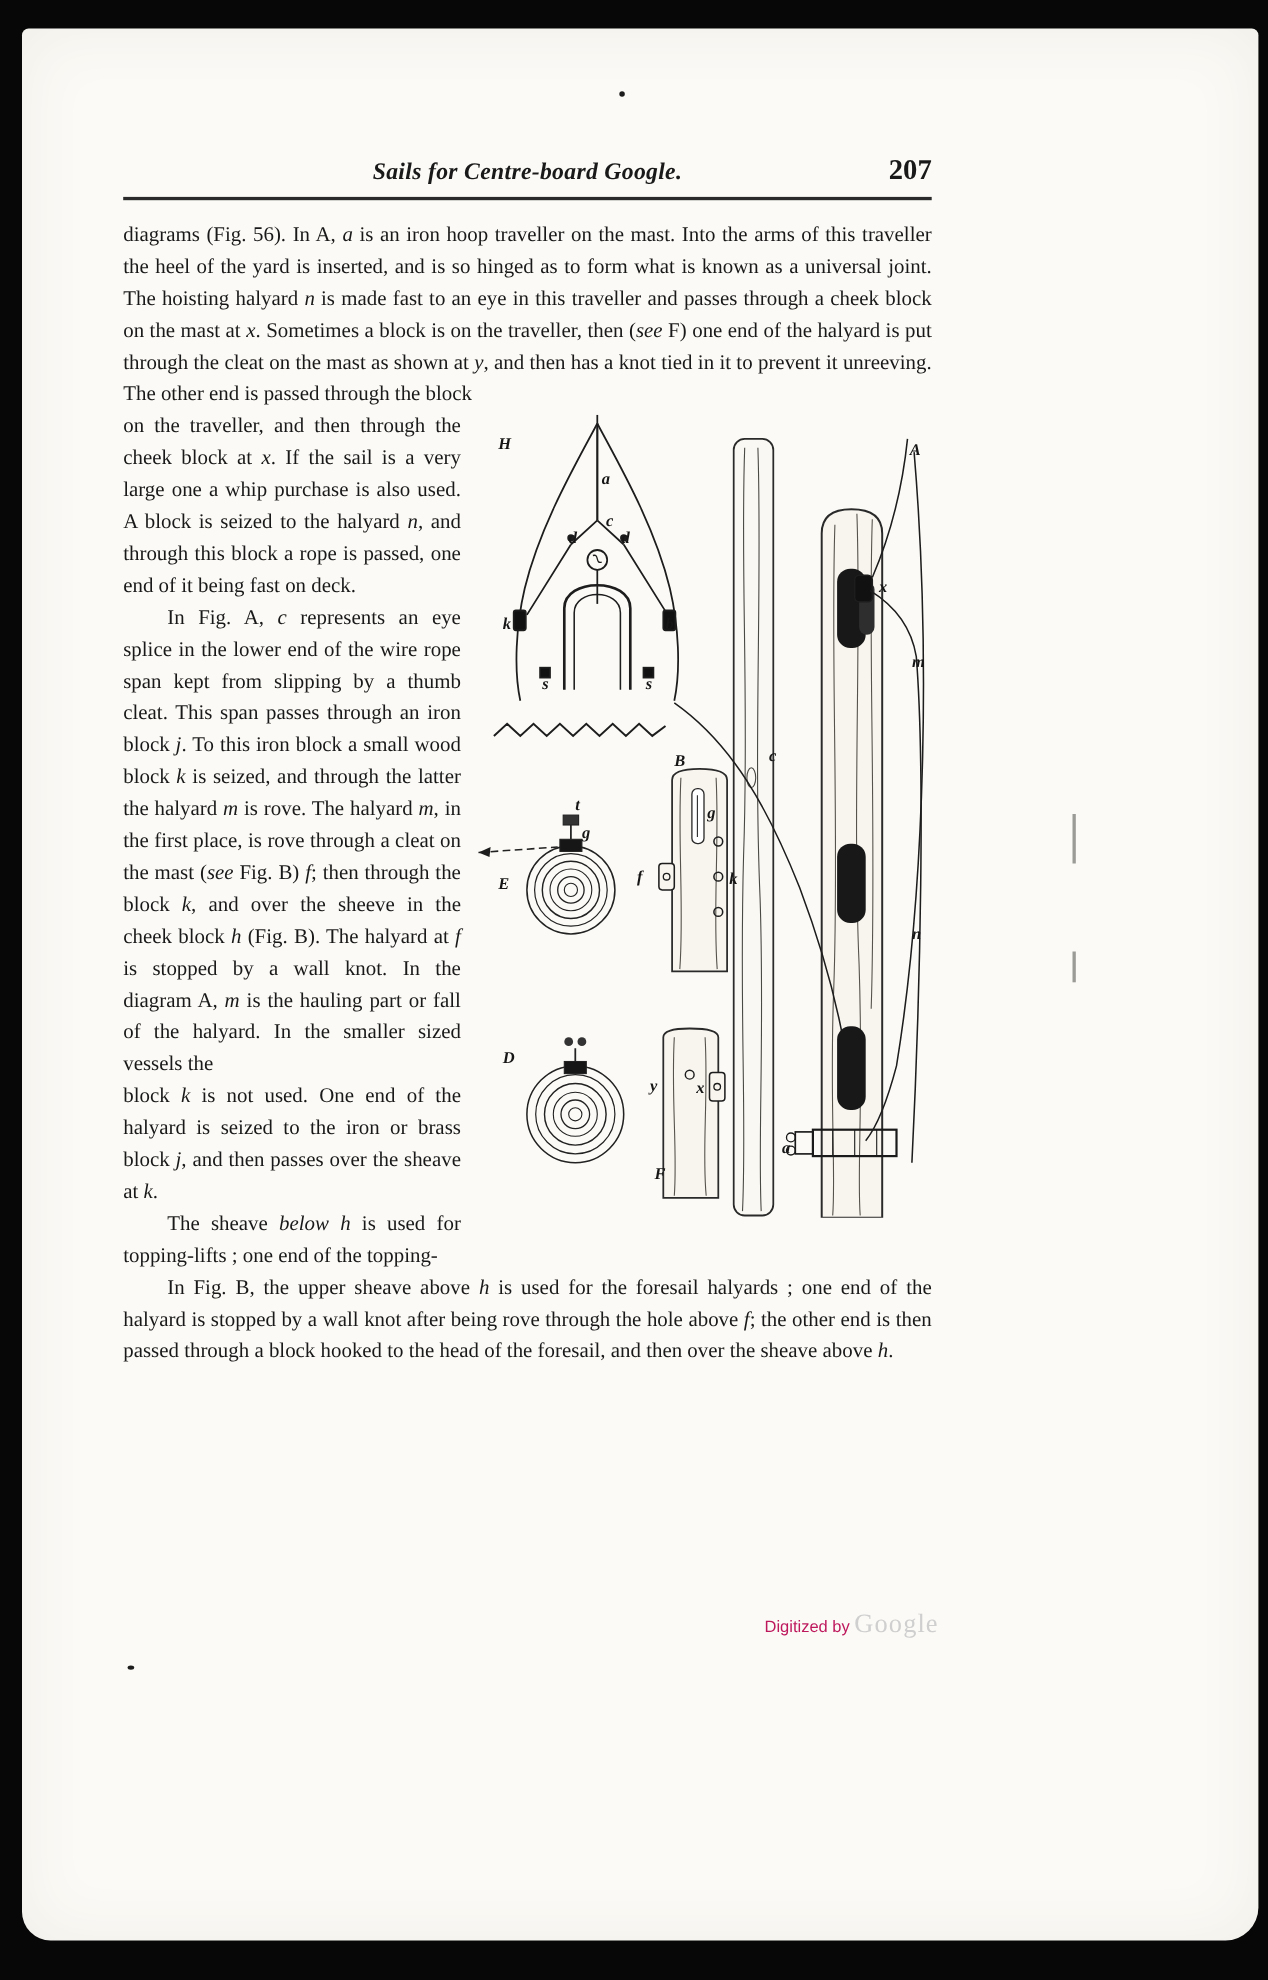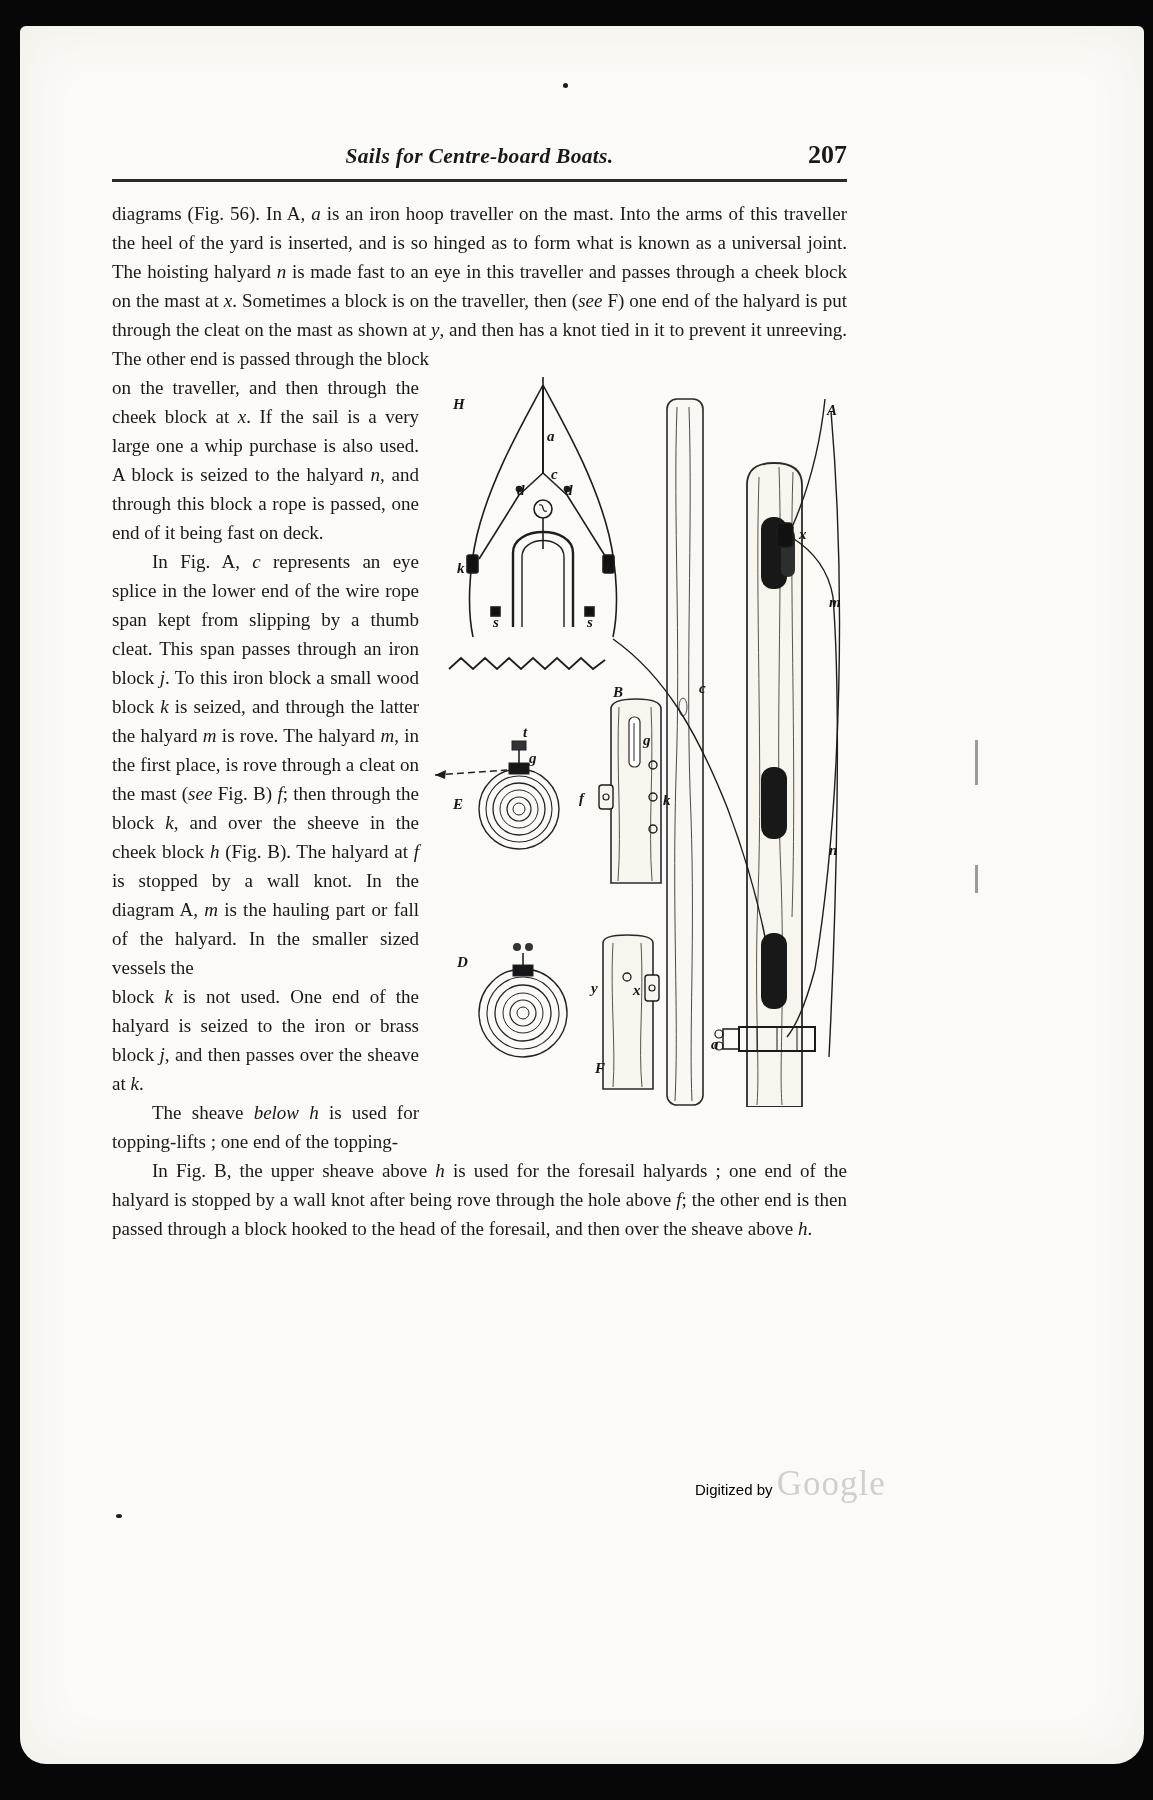--- a/index.html
+++ b/index.html
@@ -15,40 +15,40 @@
   .body-text{margin-top:17px;font-size:19px;line-height:29px;text-align:justify;}
   .body-text p{margin:0;}
   .body-text p.indent{text-indent:40px;}
   .figure{float:right;width:420px;height:758px;margin:4px 0 4px 8px;position:relative;}
   .figure svg{display:block;}
   .fig-label{position:absolute;font-style:italic;font-weight:bold;font-size:15px;color:#161616;line-height:1;}
   .fig-caption{position:absolute;bottom:2px;left:0;width:100%;text-align:center;
                font-size:15.5px;font-weight:bold;font-variant:small-caps;letter-spacing:.6px;}
   .watermark{position:absolute;left:675px;top:1438px;white-space:nowrap;
              font-family:"Liberation Sans","DejaVu Sans",sans-serif;}
-  .wm-prefix{font-size:15px;color:#000000;}
-  .wm-brand{font-size:35px;color:#cfcfcf;font-family:"Liberation Serif",serif;letter-spacing:1px;}
+  .wm-prefix{font-size:15px;color:#be185d;}
+  .wm-brand{font-size:24px;color:#cfcfcf;font-family:"Liberation Serif",serif;letter-spacing:1px;}
   .speck{position:absolute;background:#1c1c1c;border-radius:50%;}
   .speck-top{left:543px;top:57px;width:5px;height:5px;}
   .speck-bottom{left:96px;top:1488px;width:6px;height:4px;}
   .scan-line{position:absolute;width:3px;background:#9a9a96;}
   .scan-line-1{left:955px;top:714px;height:45px;}
   .scan-line-2{left:955px;top:839px;height:28px;}
 </style>
 </head>
 <body>
 
 <div class="scan">
   <div class="sheet">
 
     <div class="content">
 
       <div class="header-row">
         <div class="page-number" style="visibility:hidden"></div>
-        <div class="header-title">Sails for Centre-board Boats.</div>
+        <div class="header-title">Sails for Centre-board Google.</div>
         <div class="page-number">207</div>
       </div>
       <hr class="header-rule">
 
       <div class="body-text">
 
         <p>diagrams (Fig. 56).  In A, <i>a</i> is an iron hoop traveller on the mast.  Into the arms of this traveller the heel of the yard is inserted, and is so hinged as to form what is known as a universal joint.  The hoisting halyard <i>n</i> is made fast to an eye in this traveller and passes through a cheek block on the mast at <i>x</i>.  Sometimes a block is on the traveller, then (<i>see</i> F) one end of the halyard is put through the cleat on the mast as shown at <i>y</i>, and then has a knot tied in it to prevent it unreeving.  The other end is passed through the block</p>
 
         <div class="figure">
           <svg width="420" height="730" viewBox="0 0 420 730">

